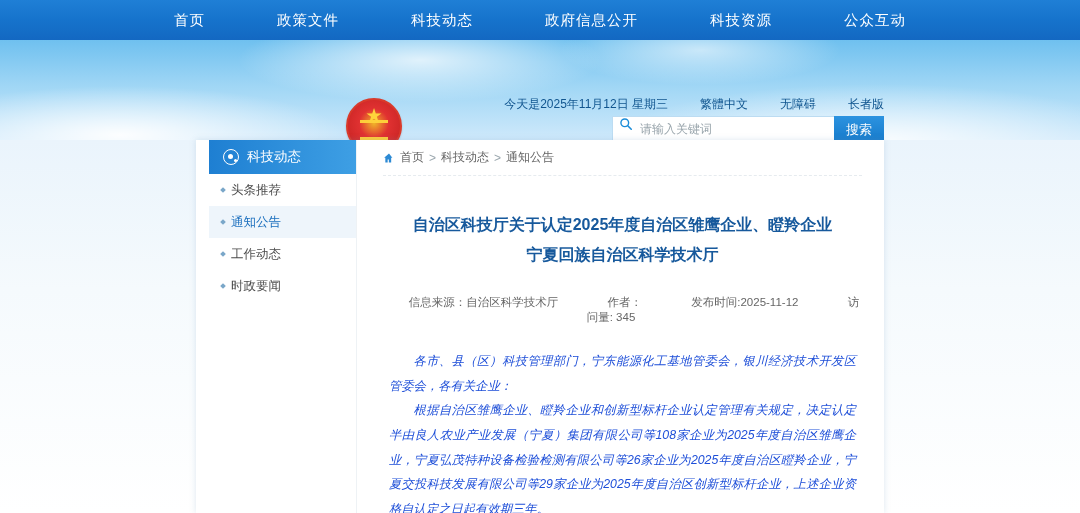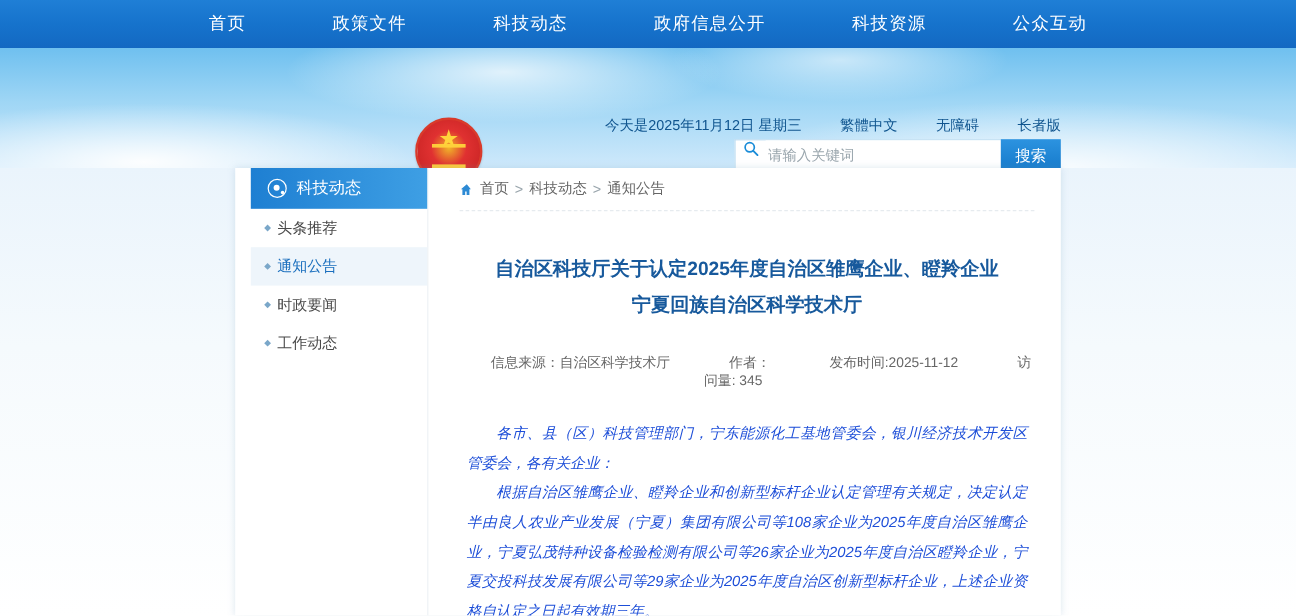--- a/index.html
+++ b/index.html
@@ -312,24 +312,24 @@
           <span class="sb-badge"></span>
           <span>科技动态</span>
         </div>
         <div class="sb-item">
           <span>头条推荐</span>
         </div>
         <div class="sb-item active">
           <span>通知公告</span>
         </div>
         <div class="sb-item">
+          <span>工作动态</span>
+        </div>
+        <div class="sb-item">
           <span>时政要闻</span>
-        </div>
-        <div class="sb-item">
-          <span>工作动态</span>
         </div>
       </div>
 
       <div class="article">
 
         <div class="crumb">
           <svg class="home-icon" viewBox="0 0 16 16">
             <path d="M8 2L1.5 7.5h1.6V14h3.1V10h1.6v4h3.1V7.5h1.6z" fill="#2d8ad4"></path>
           </svg>
           <a>首页</a>

